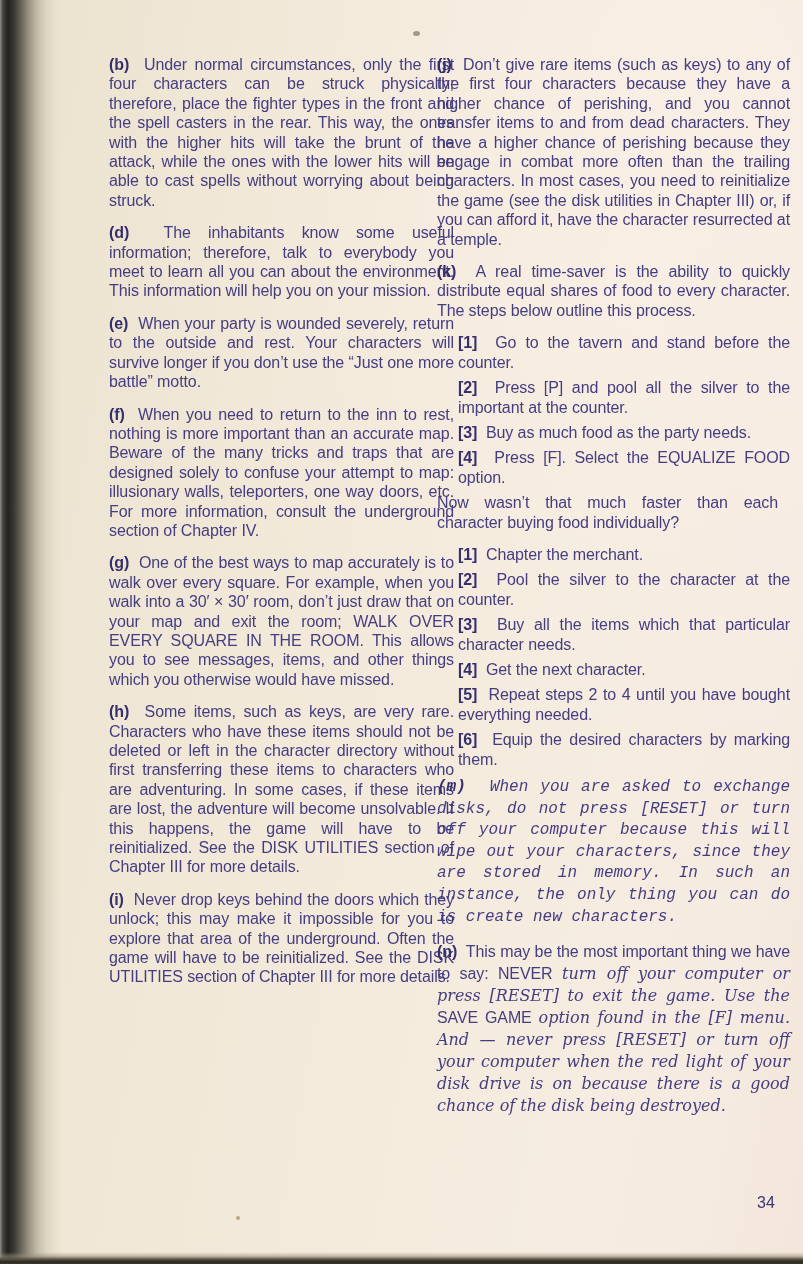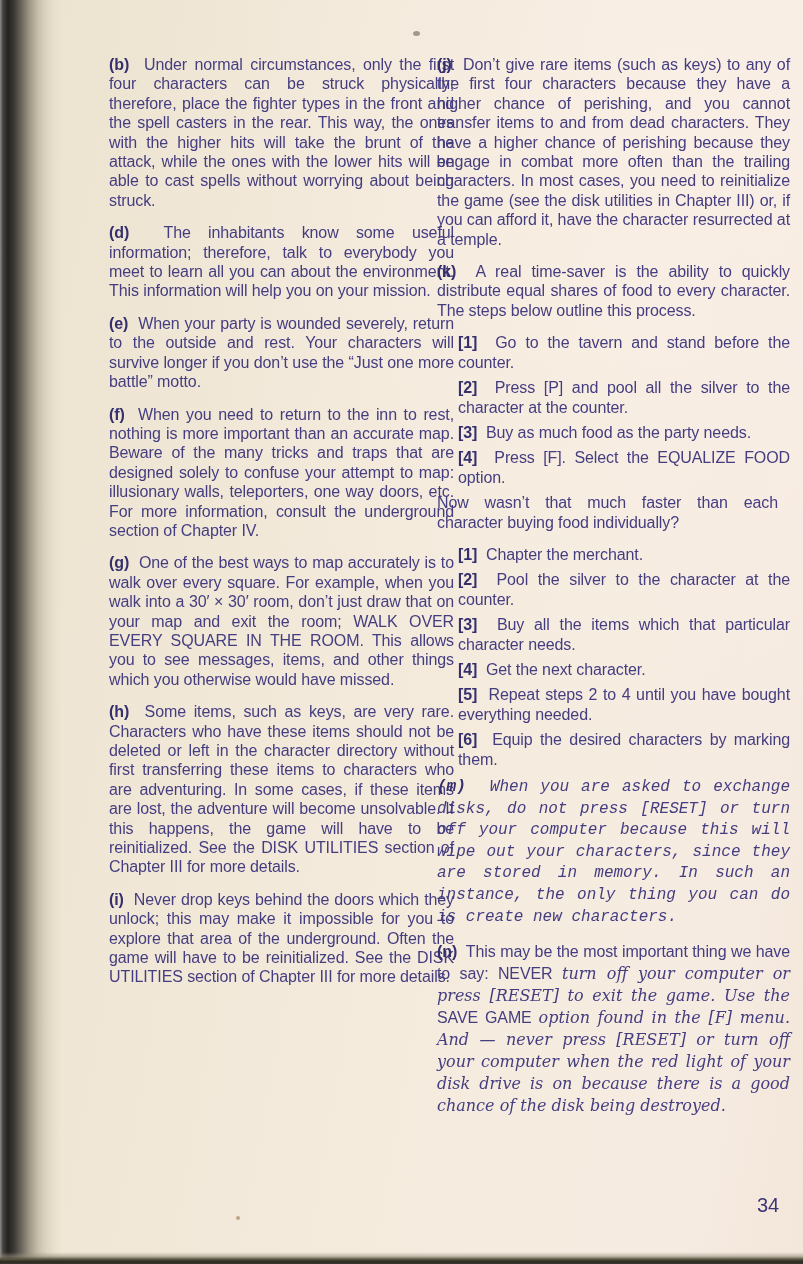--- a/index.html
+++ b/index.html
@@ -48,21 +48,21 @@
     font-family:Liberation Mono, monospace;font-style:italic;
     font-size:16px;line-height:21.6px;letter-spacing:0;
     margin-top:8px;
   }
   .mixed{font-size:16px;line-height:22px;}
   .seg-italic{font-family:"DejaVu Serif",serif;font-style:italic;letter-spacing:0;}
   .seg-normal{}
 
   .page-number{
     position:absolute;left:757px;top:1194px;
-    font-size:20px;color:#3c3575;
+    font-size:16px;color:#3c3575;
   }
 </style>
 </head>
 <body>
 
 <div class="page">
   <div class="binding"></div>
   <div class="speck speck-a"></div>
   <div class="speck speck-b"></div>
 
@@ -72,21 +72,21 @@
       <p class="para"><span class="lbl">(e)</span>&nbsp; <span>When your party is wounded severely, return to the outside and rest. Your characters will survive longer if you don’t use the “Just one more battle” motto.</span></p>
       <p class="para"><span class="lbl">(f)</span>&nbsp; <span>When you need to return to the inn to rest, nothing is more important than an accurate map. Beware of the many tricks and traps that are designed solely to confuse your attempt to map: illusionary walls, teleporters, one way doors, etc. For more information, consult the underground section of Chapter IV.</span></p>
       <p class="para"><span class="lbl">(g)</span>&nbsp; <span>One of the best ways to map accurately is to walk over every square. For example, when you walk into a 30′ × 30′ room, don’t just draw that on your map and exit the room; WALK OVER EVERY SQUARE IN THE ROOM. This allows you to see messages, items, and other things which you otherwise would have missed.</span></p>
       <p class="para"><span class="lbl">(h)</span>&nbsp; <span>Some items, such as keys, are very rare. Characters who have these items should not be deleted or left in the character directory without first transferring these items to characters who are adventuring. In some cases, if these items are lost, the adventure will become unsolvable. If this happens, the game will have to be reinitialized. See the DISK UTILITIES section of Chapter III for more details.</span></p>
       <p class="para"><span class="lbl">(i)</span>&nbsp; <span>Never drop keys behind the doors which they unlock; this may make it impossible for you to explore that area of the underground. Often the game will have to be reinitialized. See the DISK UTILITIES section of Chapter III for more details.</span></p>
     </div>
   <div class="col col-right" id="col-right">
       <p class="para"><span class="lbl">(j)</span>&nbsp; <span>Don’t give rare items (such as keys) to any of the first four characters because they have a higher chance of perishing, and you cannot transfer items to and from dead characters. They have a higher chance of perishing because they engage in combat more often than the trailing characters. In most cases, you need to reinitialize the game (see the disk utilities in Chapter III) or, if you can afford it, have the character resurrected at a temple.</span></p>
       <p class="para"><span class="lbl">(k)</span>&nbsp; <span>A real time-saver is the ability to quickly distribute equal shares of food to every character. The steps below outline this process.</span></p>
       <p class="step"><span class="lbl">[1]</span>&nbsp; <span>Go to the tavern and stand before the counter.</span></p>
-      <p class="step"><span class="lbl">[2]</span>&nbsp; <span>Press [P] and pool all the silver to the character at the counter.</span></p>
+      <p class="step"><span class="lbl">[2]</span>&nbsp; <span>Press [P] and pool all the silver to the important at the counter.</span></p>
       <p class="step"><span class="lbl">[3]</span>&nbsp; <span>Buy as much food as the party needs.</span></p>
       <p class="step"><span class="lbl">[4]</span>&nbsp; <span>Press [F]. Select the EQUALIZE FOOD option.</span></p>
       <p class="plain"><span>Now wasn’t that much faster than each character buying food individually?</span></p>
       <p class="step"><span class="lbl">[1]</span>&nbsp; <span>Chapter the merchant.</span></p>
       <p class="step"><span class="lbl">[2]</span>&nbsp; <span>Pool the silver to the character at the counter.</span></p>
       <p class="step"><span class="lbl">[3]</span>&nbsp; <span>Buy all the items which that particular character needs.</span></p>
       <p class="step"><span class="lbl">[4]</span>&nbsp; <span>Get the next character.</span></p>
       <p class="step"><span class="lbl">[5]</span>&nbsp; <span>Repeat steps 2 to 4 until you have bought everything needed.</span></p>
       <p class="step"><span class="lbl">[6]</span>&nbsp; <span>Equip the desired characters by marking them.</span></p>
       <p class="para italic-para"><span class="lbl">(m)</span>&nbsp; <span>When you are asked to exchange disks, do not press [RESET] or turn off your computer because this will wipe out your characters, since they are stored in memory. In such an instance, the only thing you can do is create new characters.</span></p>

